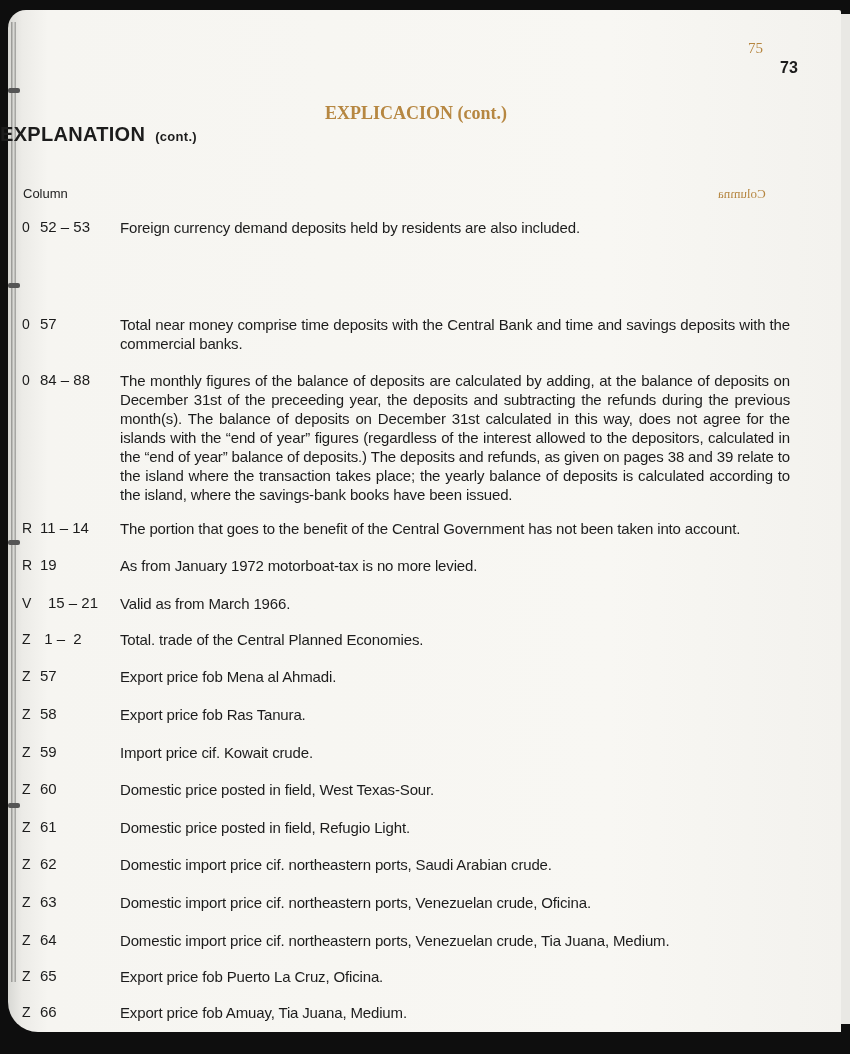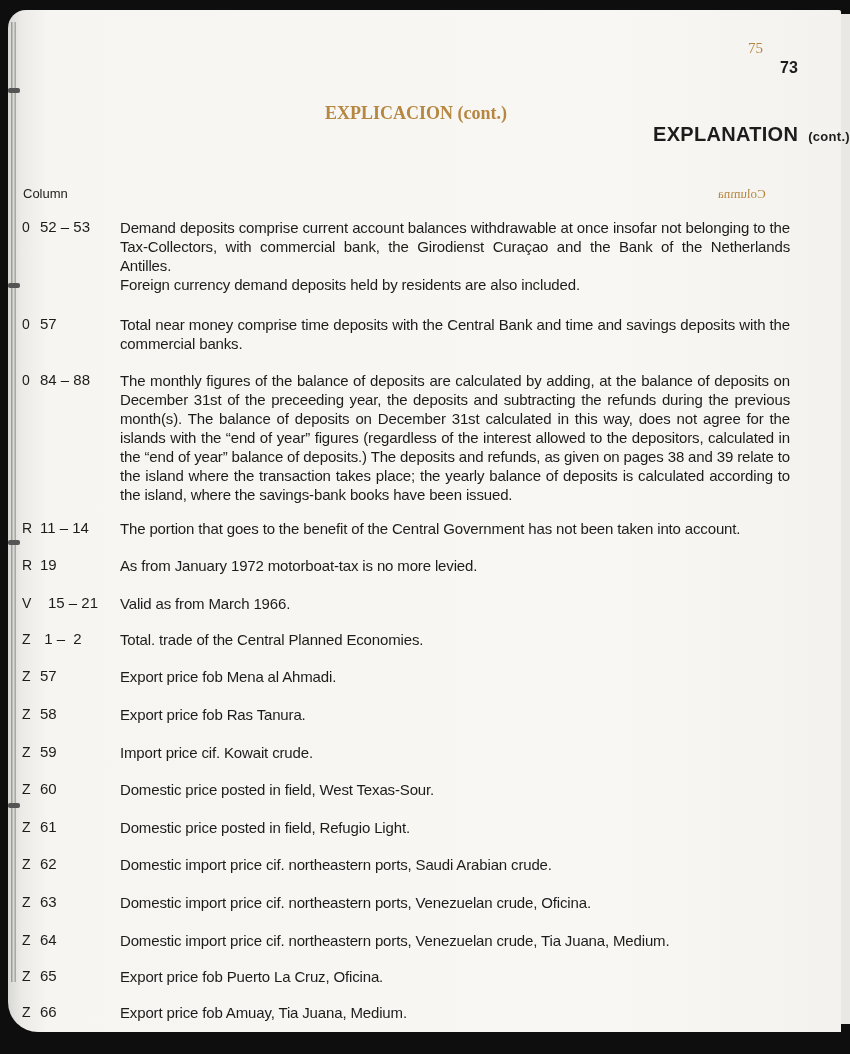--- a/index.html
+++ b/index.html
@@ -26,21 +26,21 @@
 
   .ghost {
     position: absolute; color: #a16207; font-family: Liberation Serif, serif;
     font-size: 15px; white-space: nowrap; opacity: 0.75;
   }
 
   .page-number {
     position: absolute; left: 768px; top: 59px; font-size: 16px; font-weight: bold; color: #1c1c1c; margin-left: 12px;
   }
   .page-title {
-    position: absolute; left: 0; width: 850px; top: 123px; text-align: right;
+    position: absolute; left: 0; width: 850px; top: 123px; text-align: left;
     font-size: 20px; font-weight: bold; color: #1c1c1c; letter-spacing: 0.3px;
   }
   .page-title .cont { font-size: 13px; font-weight: bold; margin-left: 10px; }
 
   .column-label { position: absolute; left: 23px; top: 186px; font-size: 13px; color: #222; text-align: right; }
 
   .entry { position: absolute; left: 0; width: 850px; color: #1c1c1c; }
   .entry .table-code { position: absolute; left: 22px; top: 0; font-size: 14px; line-height: 18px; }
   .entry .col-range  { position: absolute; left: 40px; top: 0; font-size: 15px; line-height: 18px; white-space: pre; }
   .entry .desc {
@@ -72,21 +72,20 @@
   <span>EXPLANATION</span><span class="cont">(cont.)</span>
 </div>
 
 <div class="column-label">Column</div>
 
 <div id="entries">
     <div class="entry" style="top: 218px;">
       <span class="table-code">0</span>
       <span class="col-range" style="left: 40px;">52 – 53</span>
       <div class="desc">
-        <p>Demand deposits comprise current account balances withdrawable at once insofar not belonging to the Tax-Collectors, with commercial bank, the Girodienst Curaçao and the Bank of the Netherlands Antilles.</p>
         <p>Foreign currency demand deposits held by residents are also included.</p>
       </div>
     </div>
     <div class="entry" style="top: 315px;">
       <span class="table-code">0</span>
       <span class="col-range" style="left: 40px;">57</span>
       <div class="desc">
         <p>Total near money comprise time deposits with the Central Bank and time and savings deposits with the commercial banks.</p>
       </div>
     </div>

